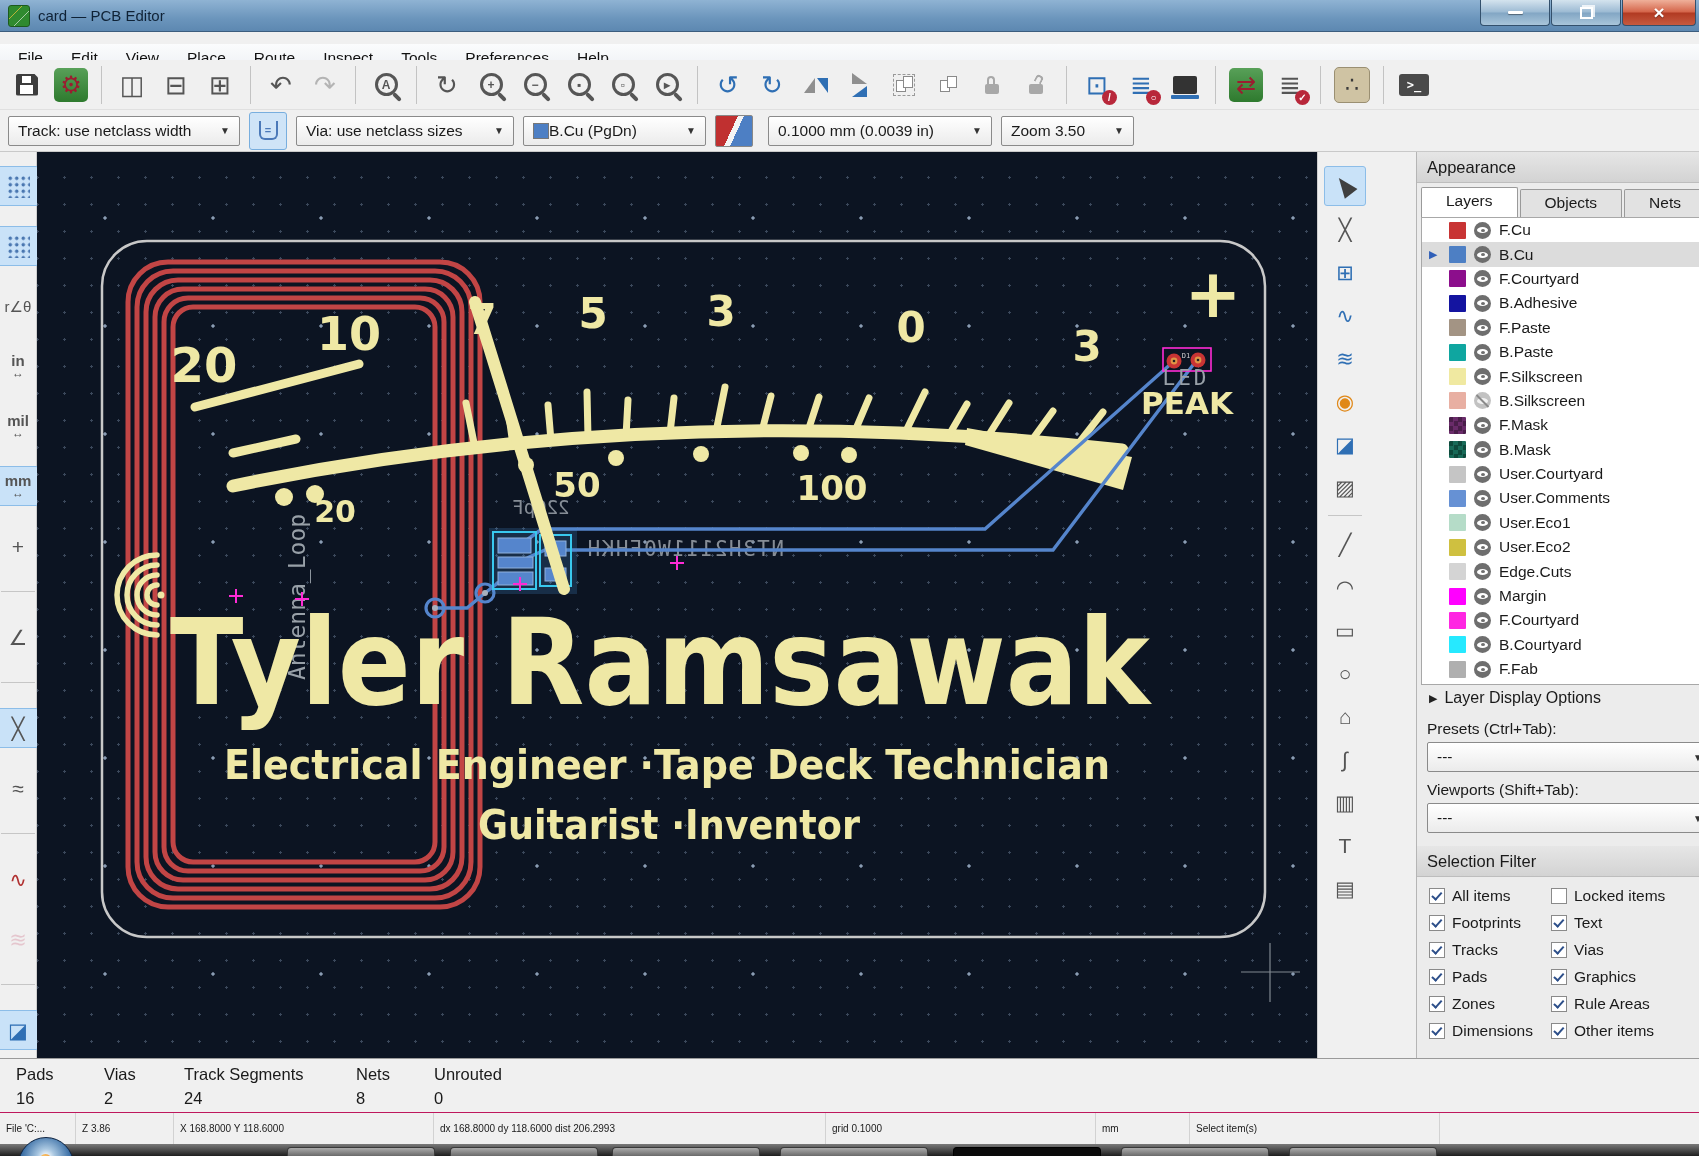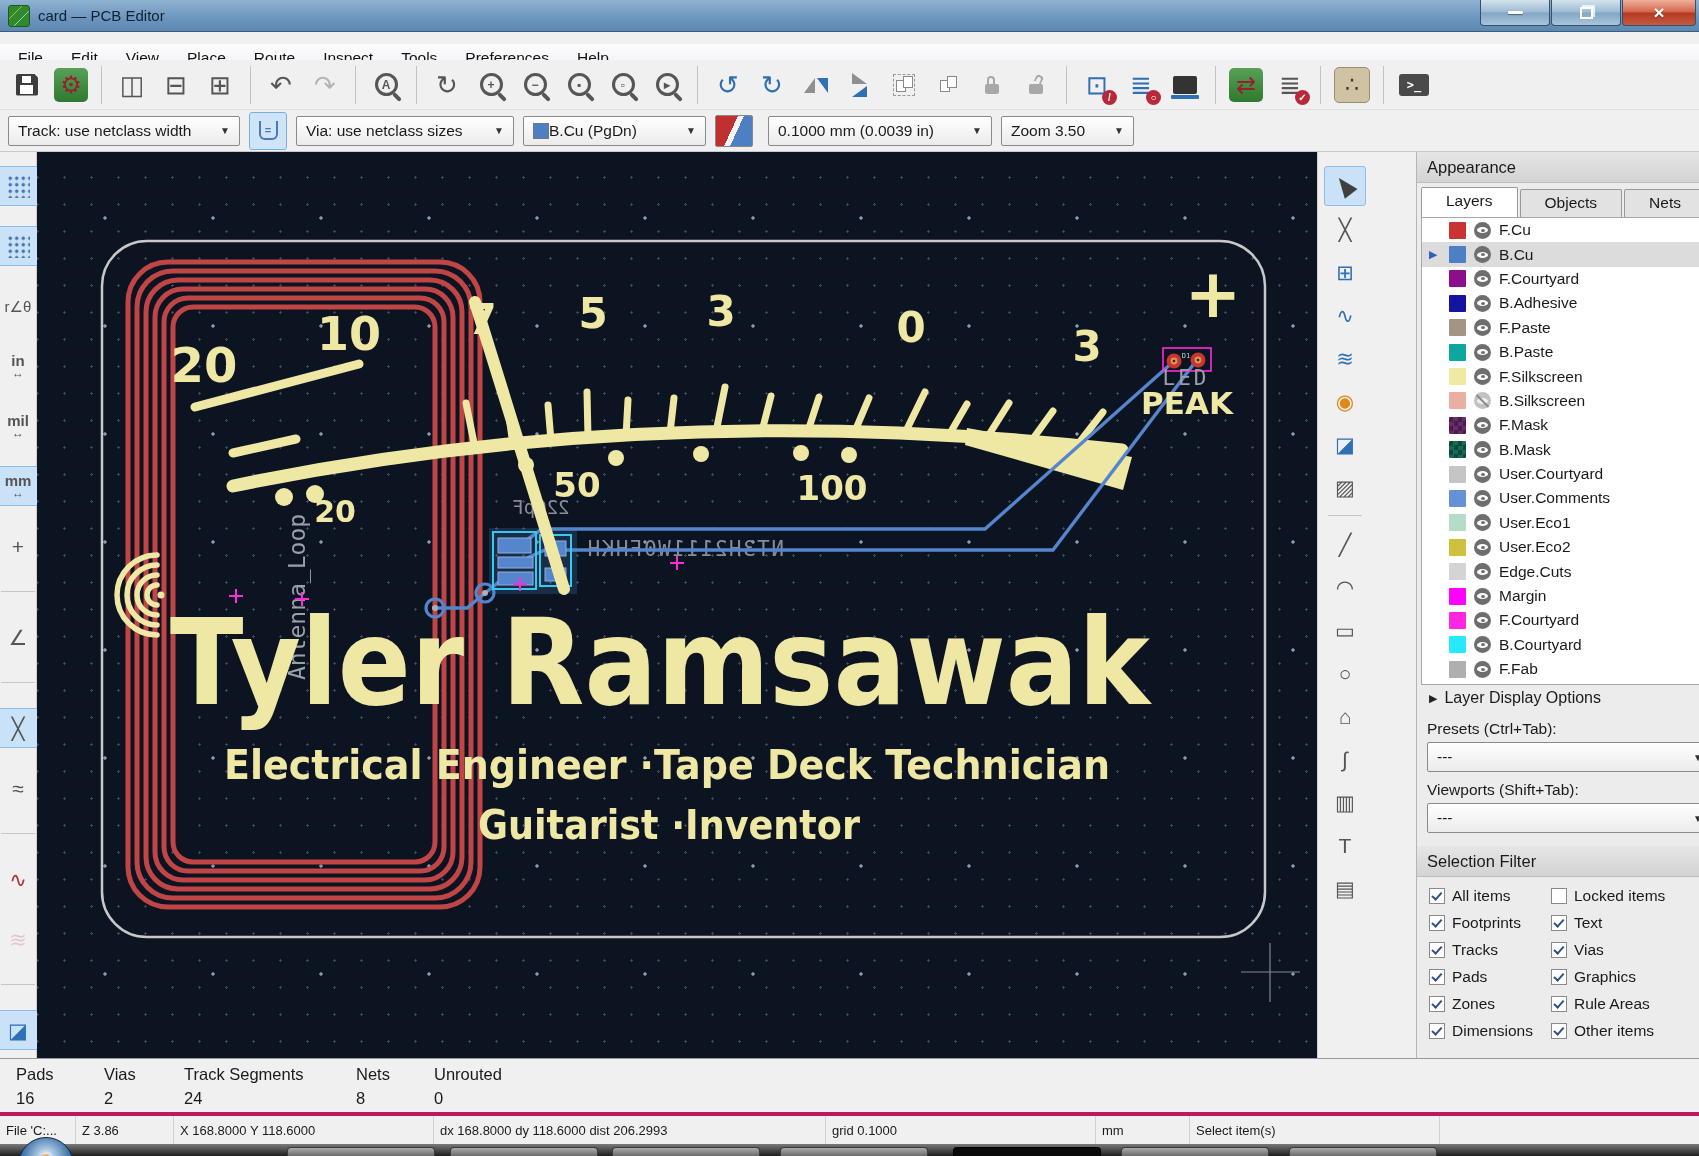--- a/index.html
+++ b/index.html
@@ -156,22 +156,22 @@
   .cbgrid{display:grid;grid-template-columns:122px 1fr;row-gap:9px;padding:10px 0 0 12px;font-size:15.5px;}
   .cbitem{display:flex;align-items:center;gap:7px;}
   .cb{width:16px;height:16px;border:1.5px solid #8a8a8a;background:#fff;position:relative;flex:none;box-sizing:border-box;}
   .cb.on::after{content:"";position:absolute;left:2.4px;top:2.8px;width:8px;height:4.4px;
     border-left:2.6px solid #2d4f8a;border-bottom:2.6px solid #2d4f8a;transform:rotate(-48deg);}
 
   
   .counts{position:absolute;left:0;top:1058px;width:100%;height:54px;background:#f0f0f0;border-top:1px solid #9a9a9a;
     display:flex;padding-left:16px;box-sizing:border-box;}
   .ccol{display:flex;flex-direction:column;padding-top:6px;gap:5px;font-size:16.5px;}
-  .statusbar{position:absolute;left:0;top:1112px;width:100%;height:32px;background:#f0f0f0;border-top:4px solid #be185d;
-    display:flex;align-items:stretch;font-size:13px;box-sizing:border-box;}
+  .statusbar{position:absolute;left:0;top:1112px;width:100%;height:32px;background:#f0f0f0;border-top:1px solid #be185d;
+    display:flex;align-items:stretch;font-size:10px;box-sizing:border-box;}
   .scell{display:flex;align-items:center;padding-left:6px;border-right:1px solid #d2d2d2;box-sizing:border-box;
     white-space:nowrap;overflow:hidden;}
   .scell:last-child{border-right:none;flex:1;}
 
   
   .taskbar{position:absolute;left:0;top:1144px;width:100%;height:12px;background:linear-gradient(#7a7a7a,#1e1e1e);}
   .tkbtn{position:absolute;bottom:0;height:9px;width:148px;border:1px solid #3a3a3a;border-bottom:none;
     border-radius:4px 4px 0 0;background:linear-gradient(#ababab,#6a6a6a);box-sizing:border-box;}
   .tkbtn.active{background:#0a0a0a;border-color:#000;}
   .orb{position:absolute;left:18px;top:-7px;width:54px;height:54px;border-radius:50%;z-index:5;

